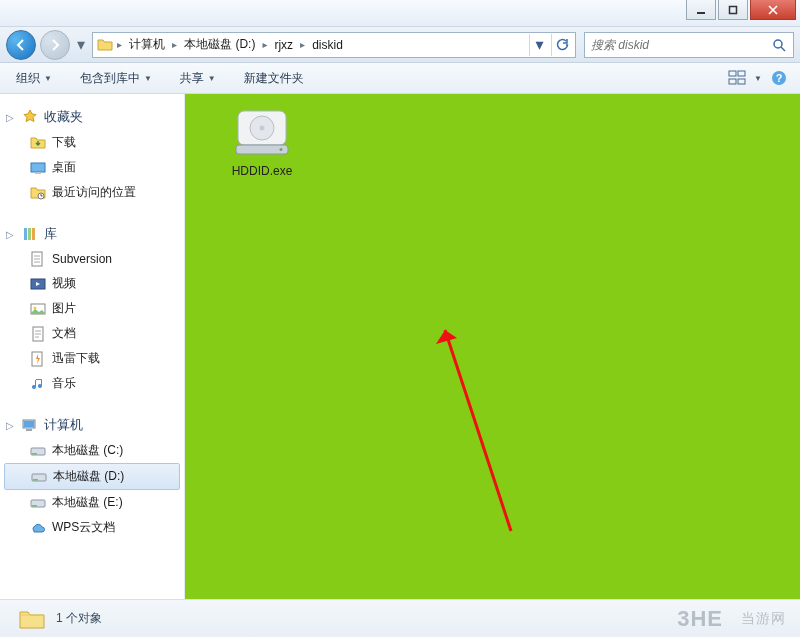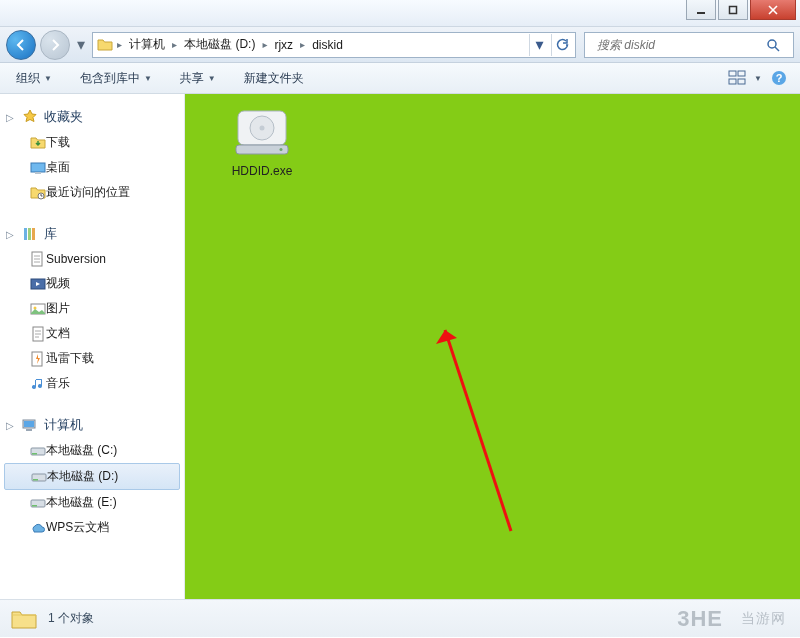--- a/index.html
+++ b/index.html
@@ -16,47 +16,47 @@
 .navbtn { width:30px; height:30px; border-radius:50%; background: radial-gradient(circle at 30% 30%, #5db8f0, #1a71c2); display:flex;align-items:center;justify-content:center; color:#fff; border:1px solid #3a6fa0;}
 .navbtn.fwd { background: radial-gradient(circle at 30% 30%, #d9e3ec, #b9c6d3); border-color:#a9b6c3; color:#f4f8fb;}
 .navbtn svg{width:14px;height:14px;}
 .hist-dd { width:14px; height:30px; display:flex;align-items:center;justify-content:center;color:#5b6b7c;}
 .addressbar { flex:1; height:26px; background:#fff; border:1px solid #9fb3c8; display:flex; align-items:center; padding:0 4px; gap:4px;}
 .addr-icon { width:16px; height:16px; display:flex;align-items:center;justify-content:center;}
 .crumb { font-size:12px; color:#1a1a1a; padding:2px 3px; white-space:nowrap;}
 .crumb-sep { color:#6a7885; font-size:10px;}
 .addr-right { margin-left:auto; display:flex; align-items:center; gap:2px;}
 .addr-btn { width:20px; height:22px; border-left:1px solid #cfd8e2; display:flex;align-items:center;justify-content:center; color:#3b5b8c;}
-.searchbox { width:210px; height:26px; border:1px solid #9fb3c8; background:#fff; display:flex; align-items:center; padding:0 12px; margin-left:4px;}
+.searchbox { width:210px; height:26px; border:1px solid #9fb3c8; background:#fff; display:flex; align-items:center; padding:0 6px; margin-left:4px;}
 .searchbox input { border:none; outline:none; flex:1; font-size:12px; font-style:italic; color:#888; }
 .searchbox .sicon { color:#3b6ca8; width:16px;height:16px; display:flex;align-items:center;justify-content:center;}
 
 
 .toolbar { height:31px; background: linear-gradient(#f6fafd,#e8eff6); border-bottom:1px solid #d1dbe4; display:flex; align-items:center; padding:0 10px; gap:16px; font-size:12px; color:#2b3d53;}
 .tbitem { display:flex; align-items:center; gap:4px; padding:3px 6px; cursor:default;}
 .tbitem .dd { font-size:8px; color:#4a5c70;}
 .toolbar .right { margin-left:auto; display:flex; align-items:center; gap:6px;}
 .tbicon { width:22px;height:22px; display:flex;align-items:center;justify-content:center;}
 
 
 .main { display:flex; height:505px; }
 .sidebar { width:185px; border-right:1px solid #e3e9ef; background:#fff; overflow-y:auto; padding:10px 4px; font-size:12px;}
 .sgroup { margin-bottom:16px;}
 .sheader { display:flex; align-items:center; gap:6px; padding:4px 2px; font-size:13px; color:#1e3a5c;}
 .sheader .exp { width:10px; color:#7b8a9b; font-size:10px;}
-.sitem { display:flex; align-items:center; padding:4px 4px 4px 26px; color:#1a1a1a;}
+.sitem { display:flex; align-items:center; gap:6px; padding:4px 4px 4px 26px; color:#1a1a1a;}
 .sitem.selected { background:linear-gradient(#e9f1fa,#d5e5f6); border:1px solid #a9c9e8; border-radius:2px;}
 .sicon-sm { width:16px; height:16px; display:flex;align-items:center;justify-content:center;}
 
 .content { flex:1; background:#84cc16; position:relative; padding:12px;}
 .file { width:106px; text-align:center; font-size:12px; color:#222; }
 .file .ficon { width:64px; height:52px; margin:0 auto 6px; display:flex;align-items:center;justify-content:center;}
 
 
-.statusbar { height:38px; border-top:1px solid #d8e0e8; background:linear-gradient(#f3f7fb,#e9eff5); display:flex; align-items:center; padding:0 10px; gap:10px; font-size:12px; color:#3a4c60;}
+.statusbar { height:38px; border-top:1px solid #d8e0e8; background:linear-gradient(#f3f7fb,#e9eff5); display:flex; align-items:center; padding:0 18px; gap:10px; font-size:12px; color:#3a4c60;}
 .statusbar .ficon-sm { width:28px;height:28px;}
 
 
 .watermark { position:absolute; right:14px; bottom:6px; font-size:22px; color:#8a949e; font-weight:bold; letter-spacing:1px; display:flex; align-items:center; gap:18px; opacity:0.55;}
 .watermark .sm { font-size:14px; font-weight:normal;}
 
 
 .arrow-ann { position:absolute; left:248px; top:222px; width:90px; height:220px; pointer-events:none;}
 
 

